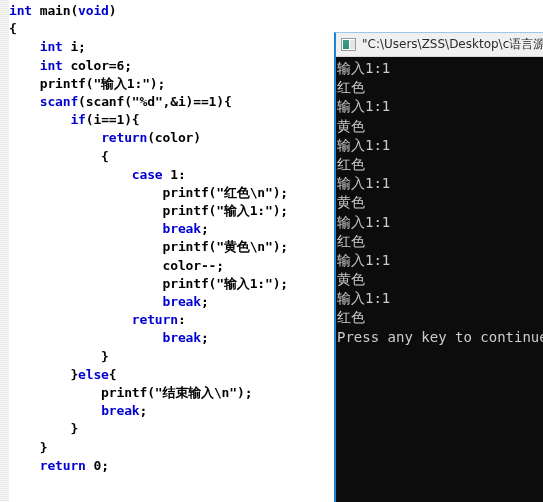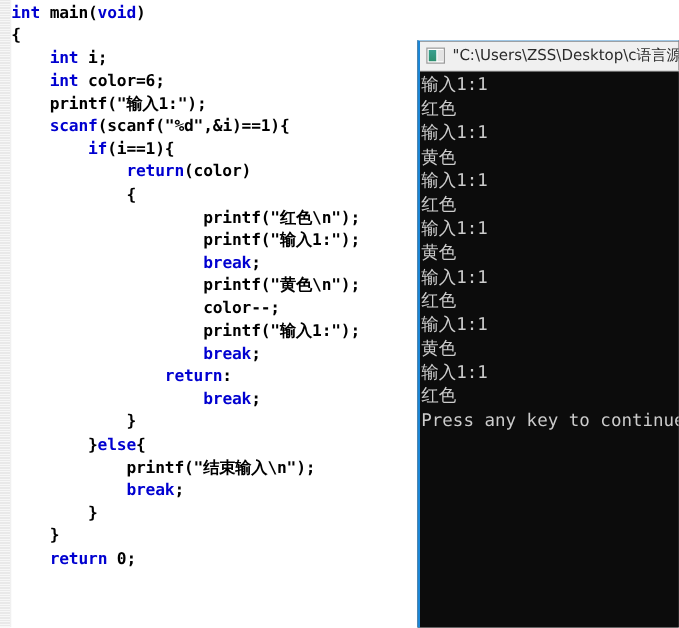--- a/index.html
+++ b/index.html
@@ -138,20 +138,21 @@
   <div id="code-area">
       <div class="code-line"><span class="kw">int</span><span class="pl"> main(</span><span class="kw">void</span><span class="pl">)</span></div>
       <div class="code-line"><span class="pl">{</span></div>
       <div class="code-line"><span class="pl">    </span><span class="kw">int</span><span class="pl"> i;</span></div>
       <div class="code-line"><span class="pl">    </span><span class="kw">int</span><span class="pl"> color=6;</span></div>
       <div class="code-line"><span class="pl">    printf("输入1:");</span></div>
       <div class="code-line"><span class="pl">    </span><span class="kw">scanf</span><span class="pl">(scanf("%d",&amp;i)==1){</span></div>
       <div class="code-line"><span class="pl">        </span><span class="kw">if</span><span class="pl">(i==1){</span></div>
       <div class="code-line"><span class="pl">            </span><span class="kw">return</span><span class="pl">(color)</span></div>
       <div class="code-line"><span class="pl">            {</span></div>
+      <div class="code-line"><span class="pl">                </span><span class="kw">case</span><span class="pl"> 1:</span></div>
       <div class="code-line"><span class="pl">                    printf("红色\n");</span></div>
       <div class="code-line"><span class="pl">                    printf("输入1:");</span></div>
       <div class="code-line"><span class="pl">                    </span><span class="kw">break</span><span class="pl">;</span></div>
       <div class="code-line"><span class="pl">                    printf("黄色\n");</span></div>
       <div class="code-line"><span class="pl">                    color--;</span></div>
       <div class="code-line"><span class="pl">                    printf("输入1:");</span></div>
       <div class="code-line"><span class="pl">                    </span><span class="kw">break</span><span class="pl">;</span></div>
       <div class="code-line"><span class="pl">                </span><span class="kw">return</span><span class="pl">:</span></div>
       <div class="code-line"><span class="pl">                    </span><span class="kw">break</span><span class="pl">;</span></div>
       <div class="code-line"><span class="pl">            }</span></div>

